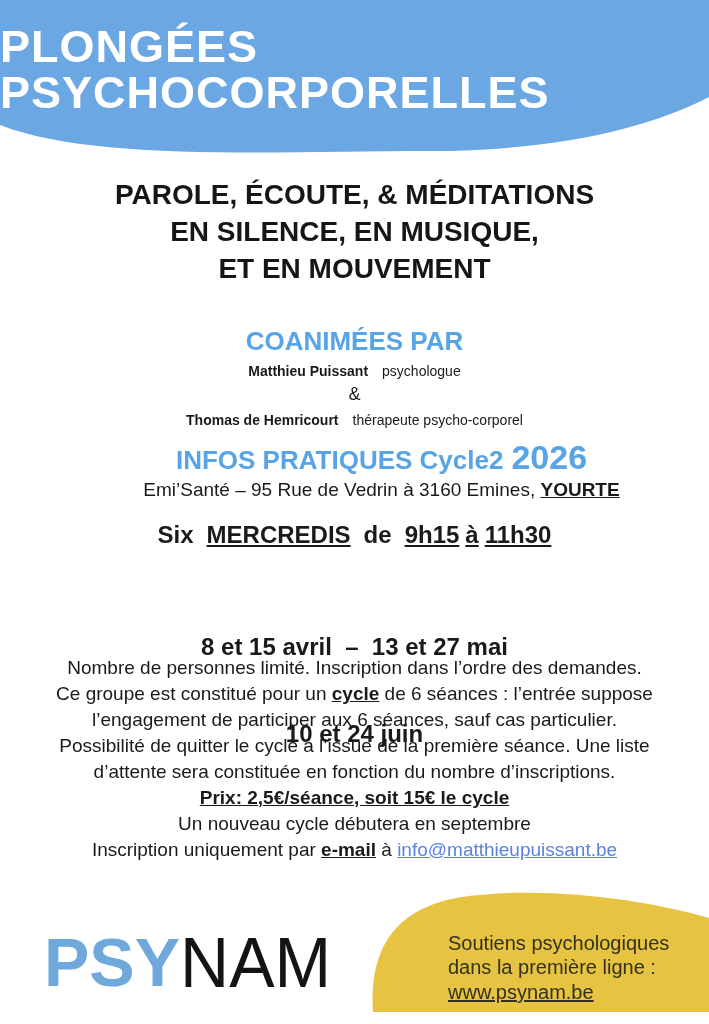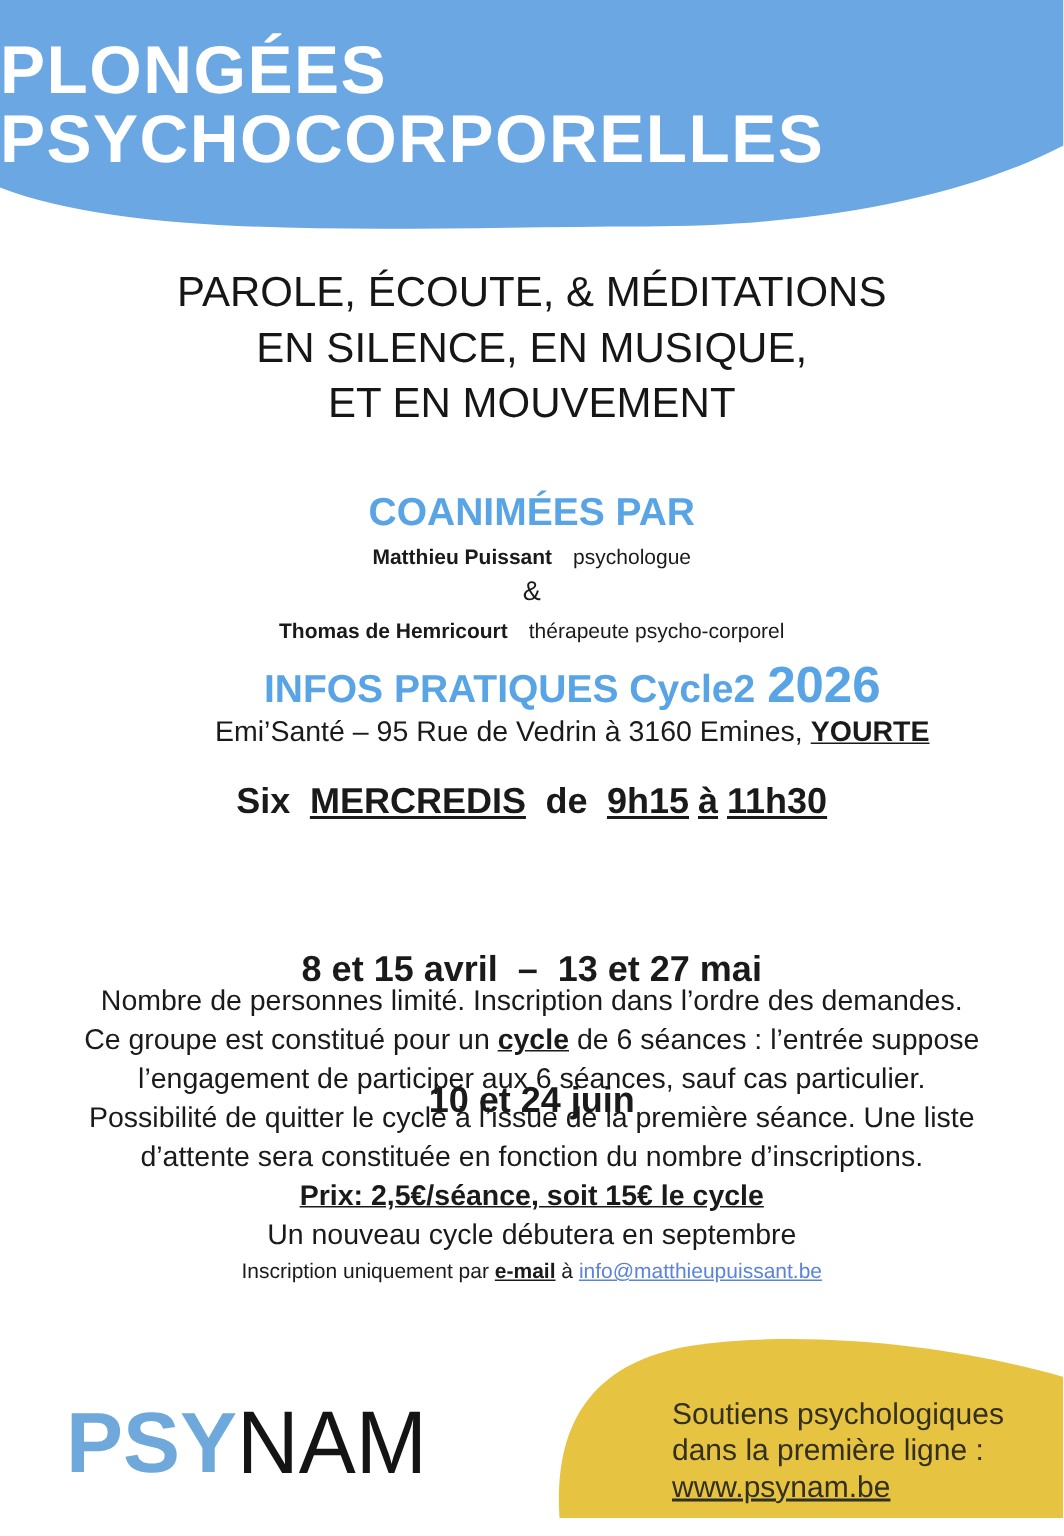--- a/index.html
+++ b/index.html
@@ -6,43 +6,43 @@
   body{
     width:709px;height:1024px;position:relative;background:#ffffff;
     font-family:"Liberation Sans",sans-serif;color:#1a1a1a;overflow:hidden;
   }
   .section{position:absolute;left:0;width:100%;text-align:center;}
   .blob{position:absolute;left:0;}
   .banner-text{
     position:absolute;top:24px;left:0;width:100%;text-align:left;
     color:#ffffff;font-weight:bold;font-size:45px;line-height:46px;letter-spacing:1px;
   }
-  .headline{top:176px;font-size:28px;font-weight:normal;line-height:37px;color:#161616;text-align:center;}
+  .headline{top:176px;font-size:28px;font-weight:bold;line-height:37px;color:#161616;text-align:center;}
   .facilitators{top:327px;}
   .blue-heading{color:#58a4e4;font-weight:bold;font-size:26px;line-height:28px;}
   .person-line{font-size:14px;line-height:22px;margin-top:5px;}
   .person-name{font-weight:bold;}
   .person-role{margin-left:14px;}
   .amp{font-size:18px;line-height:20px;margin-top:2px;}
   .infos{top:443px;padding-left:27px;}
   .infos-year{font-size:34px;margin-left:8px;}
   .address{font-size:19px;margin-top:5px;}
   .ul{text-decoration:underline;}
   .b{font-weight:bold;}
   .schedule{top:521px;font-weight:bold;}
   .schedule-line1{font-size:24px;}
   .schedule-line1 .gap{margin-right:13px;text-align:center;}
   .schedule-line1 .sgap{margin-right:6px;text-decoration:underline;}
   .dates{margin-top:25px;font-size:24px;line-height:29px;white-space:pre-wrap;}
   .details{top:655px;font-size:19px;line-height:26px;}
   .price{font-weight:bold;text-decoration:underline;}
-  .contact{top:839px;font-size:14px;}
+  .contact{top:839px;font-size:19px;}
   .email-link{color:#5b82dd;text-decoration:underline;cursor:pointer;}
   .footer-logo{
-    position:absolute;left:44px;top:926px;font-size:57px;line-height:72px;
+    position:absolute;left:44px;top:926px;font-size:68px;line-height:72px;
     letter-spacing:0;white-space:nowrap;
   }
   .logo-psy{color:#6fa9dc;font-weight:bold;}
   .logo-nam{color:#141414;font-weight:normal;transform:scaleY(1.04);display:inline-block;}
   .yellow-text{
     position:absolute;left:448px;top:931px;width:230px;text-align:left;
     font-size:20px;line-height:24px;color:#33301f;
   }
   .website-link{text-decoration:underline;color:#33301f;cursor:pointer;display:inline-block;margin-top:1px;}
 </style>

